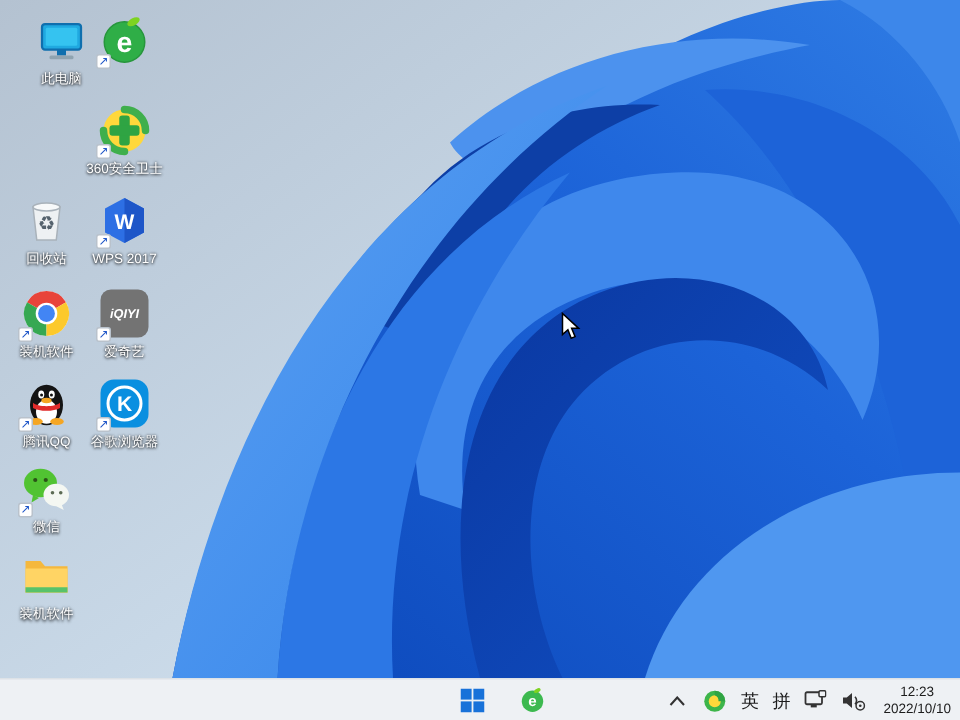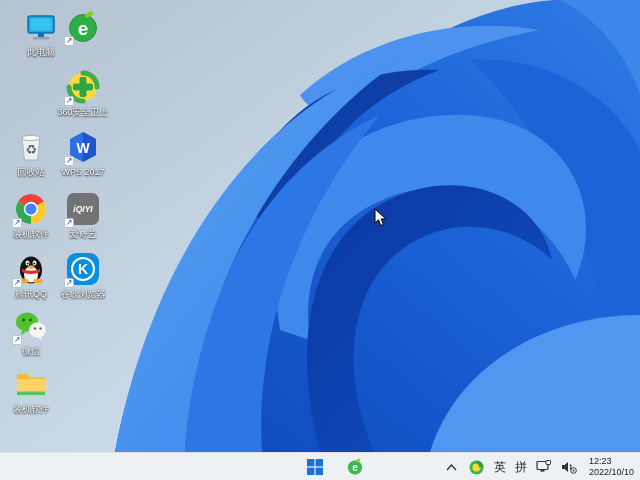--- a/index.html
+++ b/index.html
@@ -29,21 +29,21 @@
 
   
   #taskbar { position:absolute; left:0; top:452px; width:640px; height:28px;
              background:#eef1f4; border-top:1px solid #dde2e7; display:flex; align-items:center; }
   #tb-center { position:absolute; left:50%; top:0; height:28px; transform:translateX(-50%);
                display:flex; align-items:center; gap:16px; padding-left:30px; }
   .tb-btn { width:24px; height:24px; display:flex; align-items:center; justify-content:center; border-radius:4px; cursor:pointer; }
   #tb-tray { position:absolute; right:2px; top:0; height:28px; display:flex; align-items:center; gap:9px; padding-right:4px; }
   .tray-txt { font-size:12px; color:#1c1c1c; cursor:pointer; }
   .tray-ico { width:16px; height:16px; display:flex; align-items:center; justify-content:center; cursor:pointer; }
-  #clock { text-align:left; font-size:9px; line-height:11px; color:#1c1c1c; cursor:pointer; padding-left:3px; }
+  #clock { text-align:center; font-size:9px; line-height:11px; color:#1c1c1c; cursor:pointer; padding-left:3px; }
 </style>
 </head>
 <body>
 
 <div id="desktop">
 
   <svg id="wallpaper" viewBox="0 0 640 452" preserveAspectRatio="none">
     <defs>
       <linearGradient id="gBg" x1="0" y1="0" x2="1" y2="1">
         <stop offset="0" stop-color="#b4c2d1"></stop>

